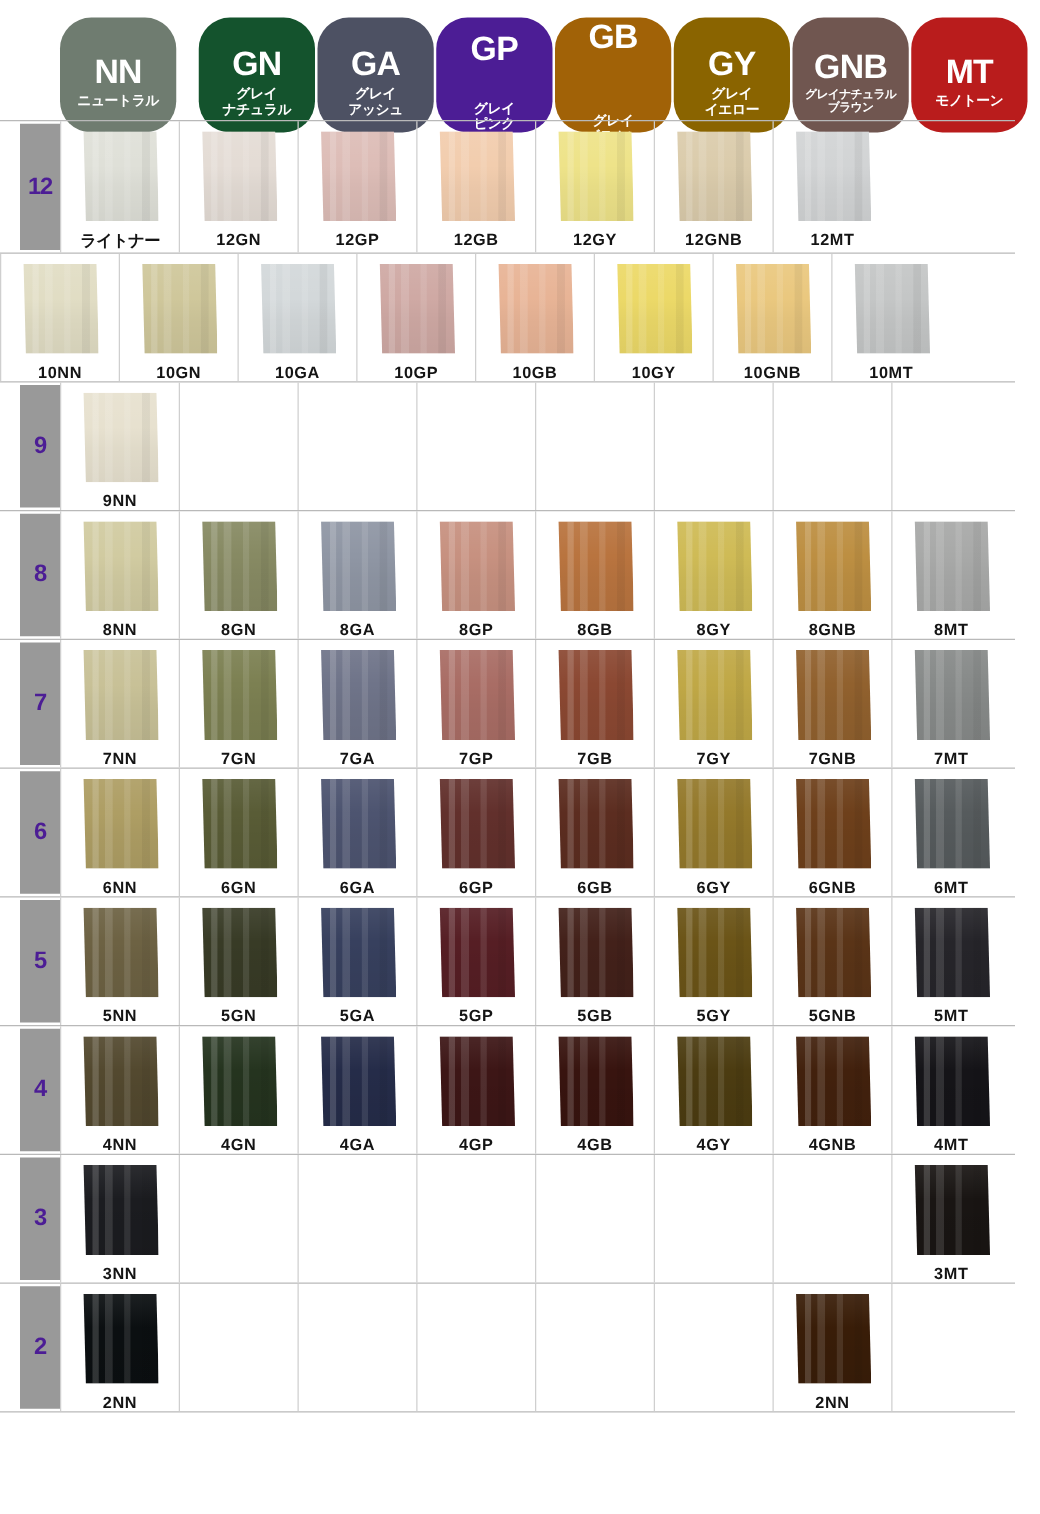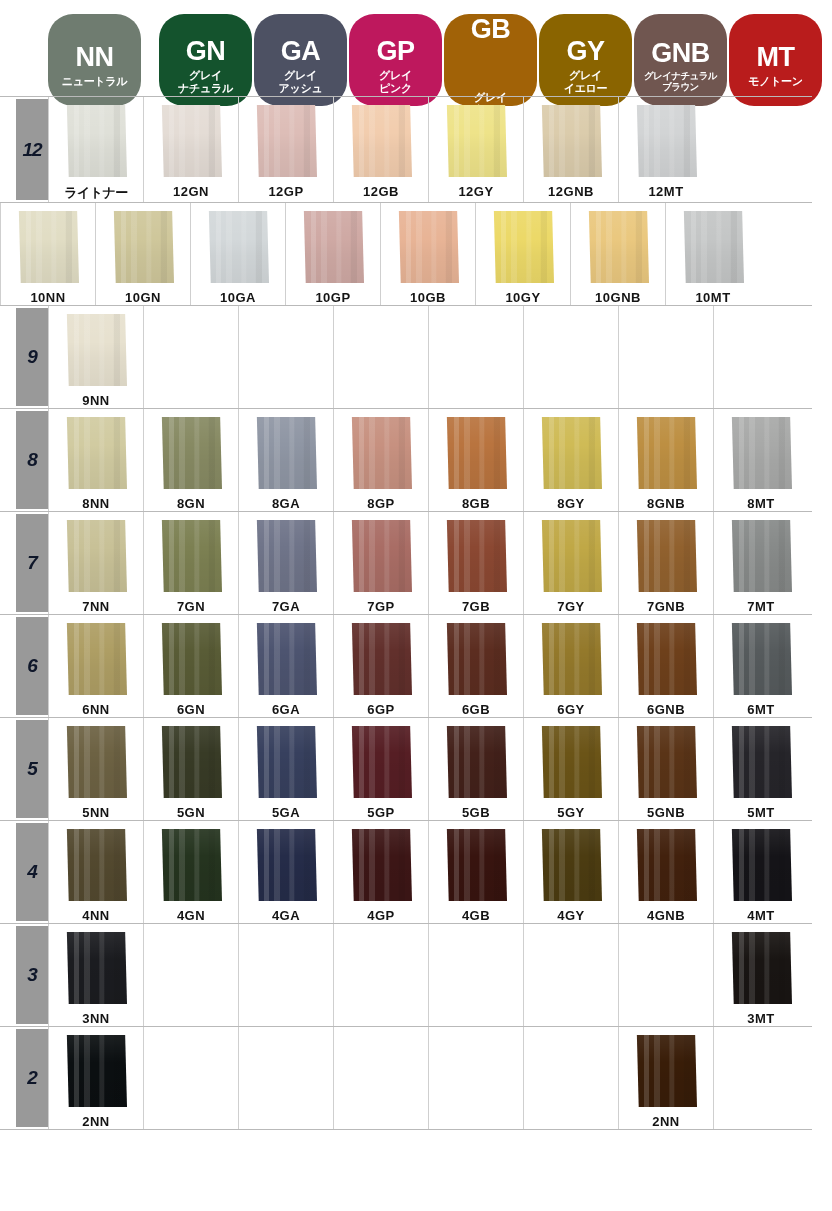--- a/index.html
+++ b/index.html
@@ -79,28 +79,27 @@
     flex: 0 0 48px;
     position: relative;
   }
   .lvl-pill {
     position: absolute;
     left: 16px;
     top: 2px;
     bottom: 2px;
     width: 32px;
     background: #999999;
-    color: #0f172a;
+    color: #4c1d95;
     font-size: 19px;
     font-weight: bold;
     display: flex;
     align-items: center;
     justify-content: center;
     letter-spacing: -1px;
-    font-style: italic;
   }
 
   .cells {
     display: flex;
     flex: 1 1 auto;
   }
   .cell {
     width: 95px;
     flex: 0 0 95px;
     border-left: 1px solid #cfcfcf;
@@ -181,21 +180,21 @@
       <div class="col-head" style="background: #14532d; margin-left: 16px;">
         <div class="abbr">GN</div>
         <div class="jp">グレイ
 ナチュラル</div>
       </div>
       <div class="col-head" style="background: rgb(77, 81, 99);">
         <div class="abbr">GA</div>
         <div class="jp">グレイ
 アッシュ</div>
       </div>
-      <div class="col-head" style="background: #be185d;">
+      <div class="col-head" style="background: #4c1d95; justify-content: space-between;">
         <div class="abbr">GP</div>
         <div class="jp">グレイ
 ピンク</div>
       </div>
       <div class="col-head" style="background: #a16207; gap: 44px;">
         <div class="abbr">GB</div>
         <div class="jp">グレイ
 ブラウン</div>
       </div>
       <div class="col-head" style="background: rgb(138, 100, 0);">

